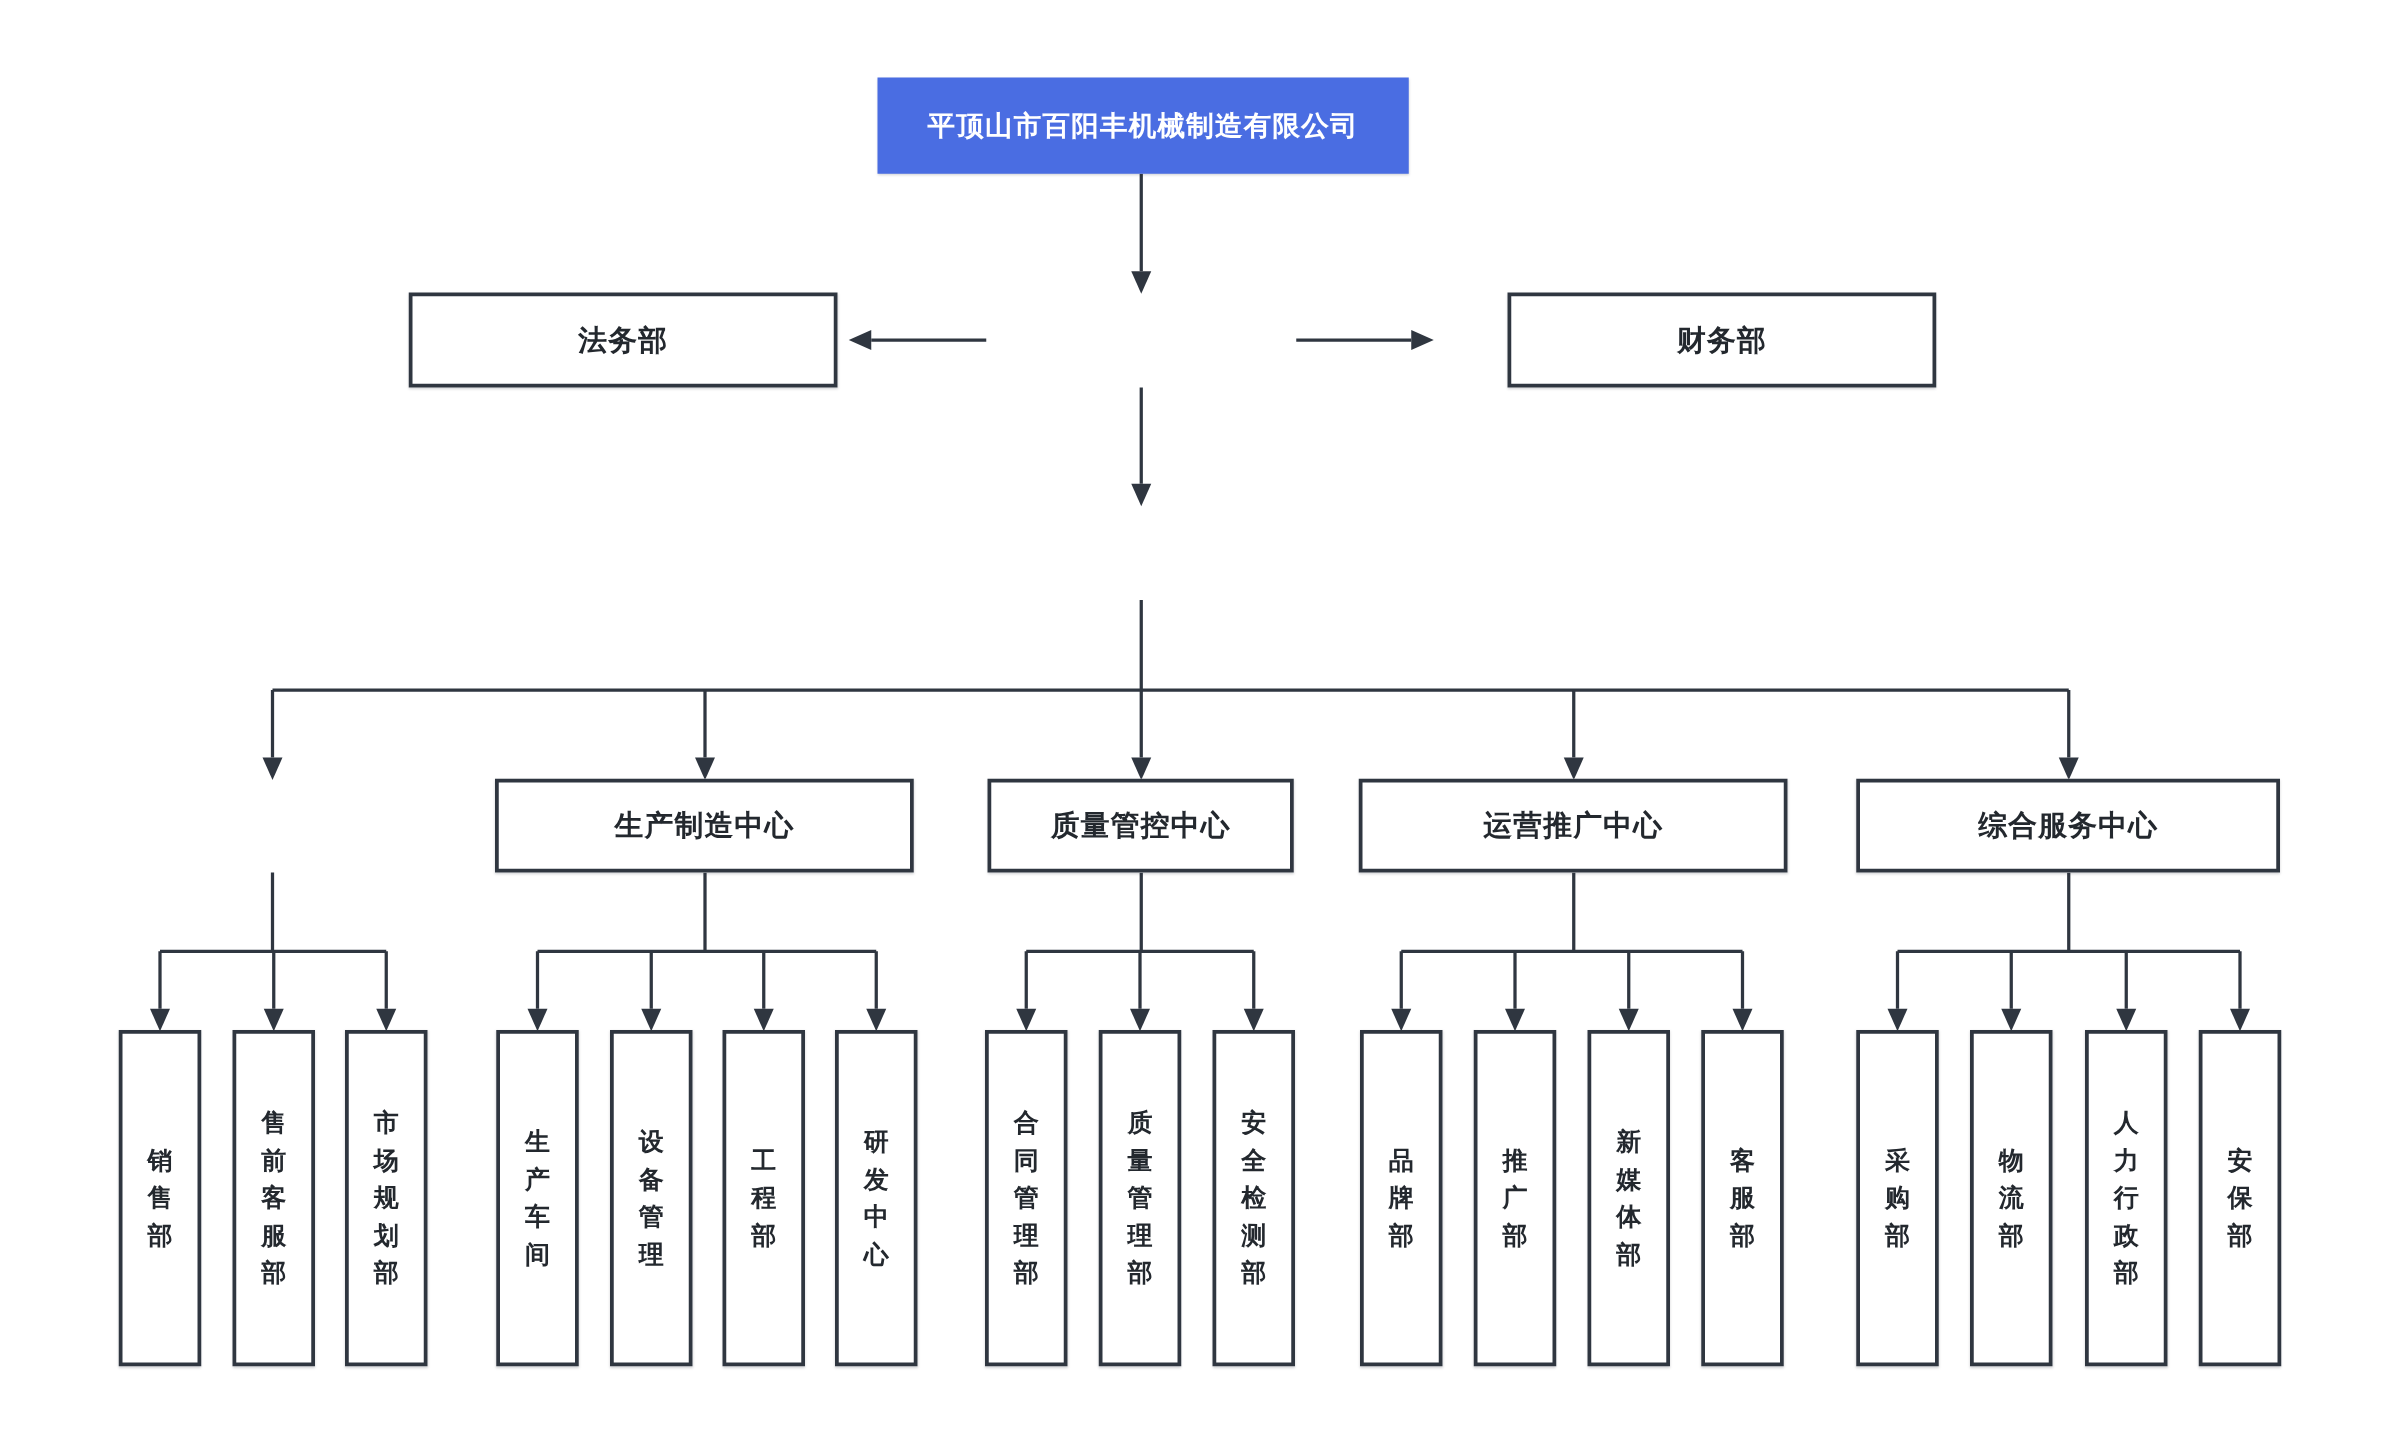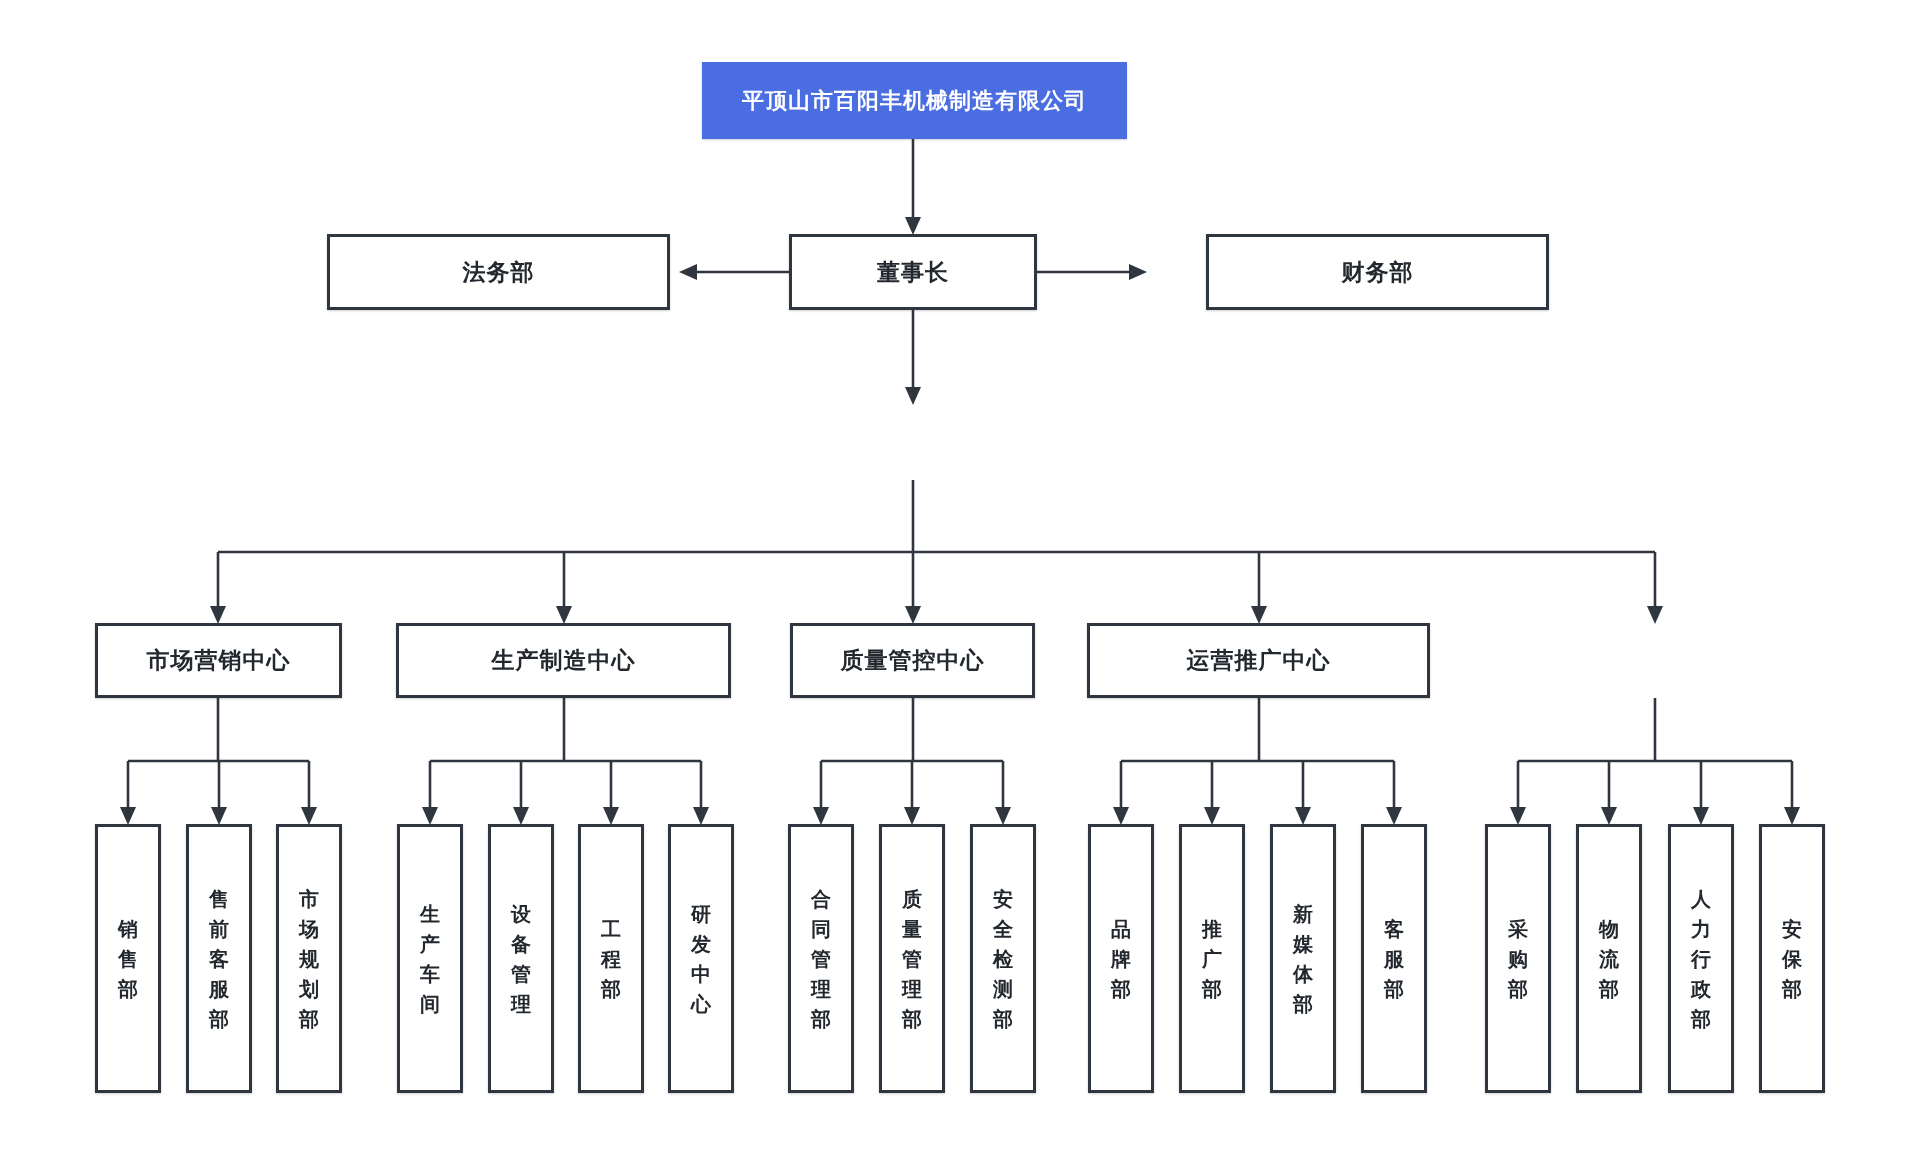--- a/index.html
+++ b/index.html
@@ -94,39 +94,36 @@
     </g>
   </svg>
 
   <div class="node root" style="left:702px;top:62px;width:425px;height:77px">
     <span class="lbl">平顶山市百阳丰机械制造有限公司</span>
   </div>
 
   <div class="node" style="left:327px;top:234px;width:343px;height:76px">
     <span class="lbl">法务部</span>
   </div>
-  <div class="node" style="left:789px;top:234px;width:248px;height:76px">
-    <span class="lbl">董事长</span>
-  </div>
   <div class="node" style="left:1206px;top:234px;width:343px;height:76px">
     <span class="lbl">财务部</span>
   </div>
 
 
-  <div class="node" style="left:95px;top:623px;width:247px;height:75px">
-    <span class="lbl">市场营销中心</span>
-  </div>
   <div class="node" style="left:396px;top:623px;width:335px;height:75px">
     <span class="lbl">生产制造中心</span>
   </div>
   <div class="node" style="left:1087px;top:623px;width:343px;height:75px">
     <span class="lbl">运营推广中心</span>
   </div>
   <div class="node" style="left:790px;top:623px;width:245px;height:75px">
     <span class="lbl">质量管控中心</span>
+  </div>
+  <div class="node" style="left:1485px;top:623px;width:339px;height:75px">
+    <span class="lbl">综合服务中心</span>
   </div>
 
   <div class="node leaf" style="left:95px;top:824px;width:66px;height:269px">
     <span class="vlbl">
         <span>销</span>
         <span>售</span>
         <span>部</span>
       </span>
   </div>
   <div class="node leaf" style="left:186px;top:824px;width:66px;height:269px">

